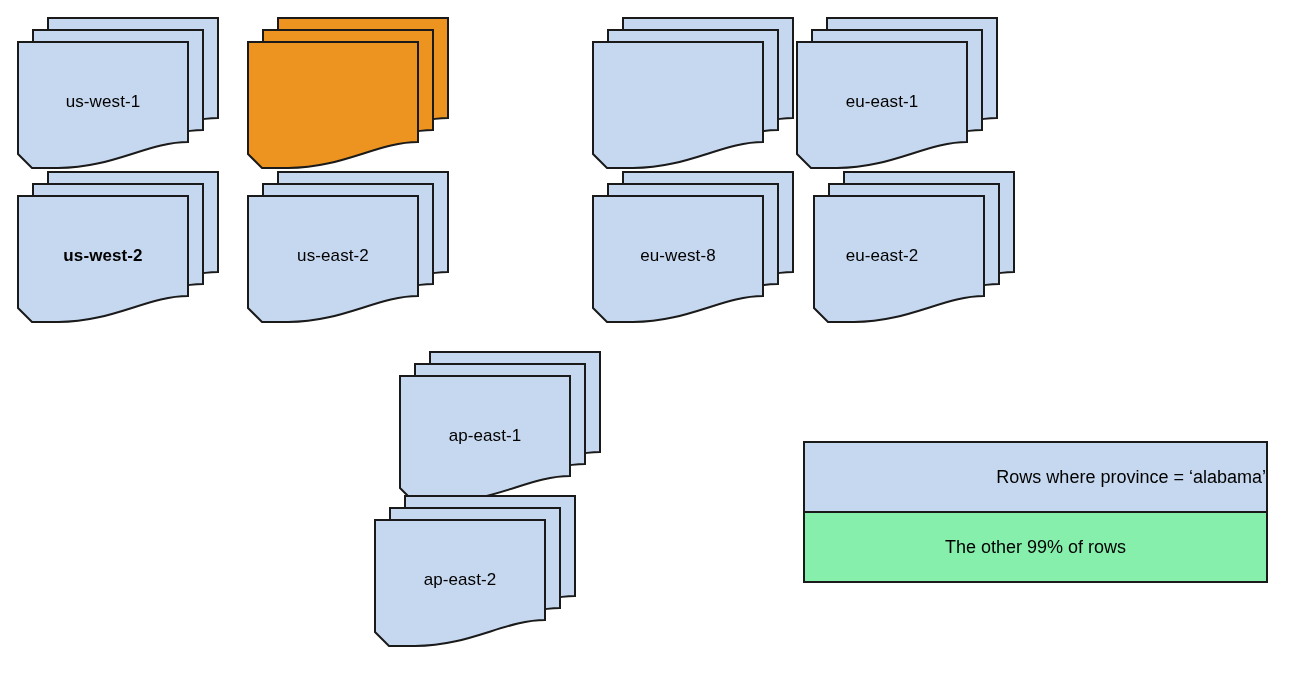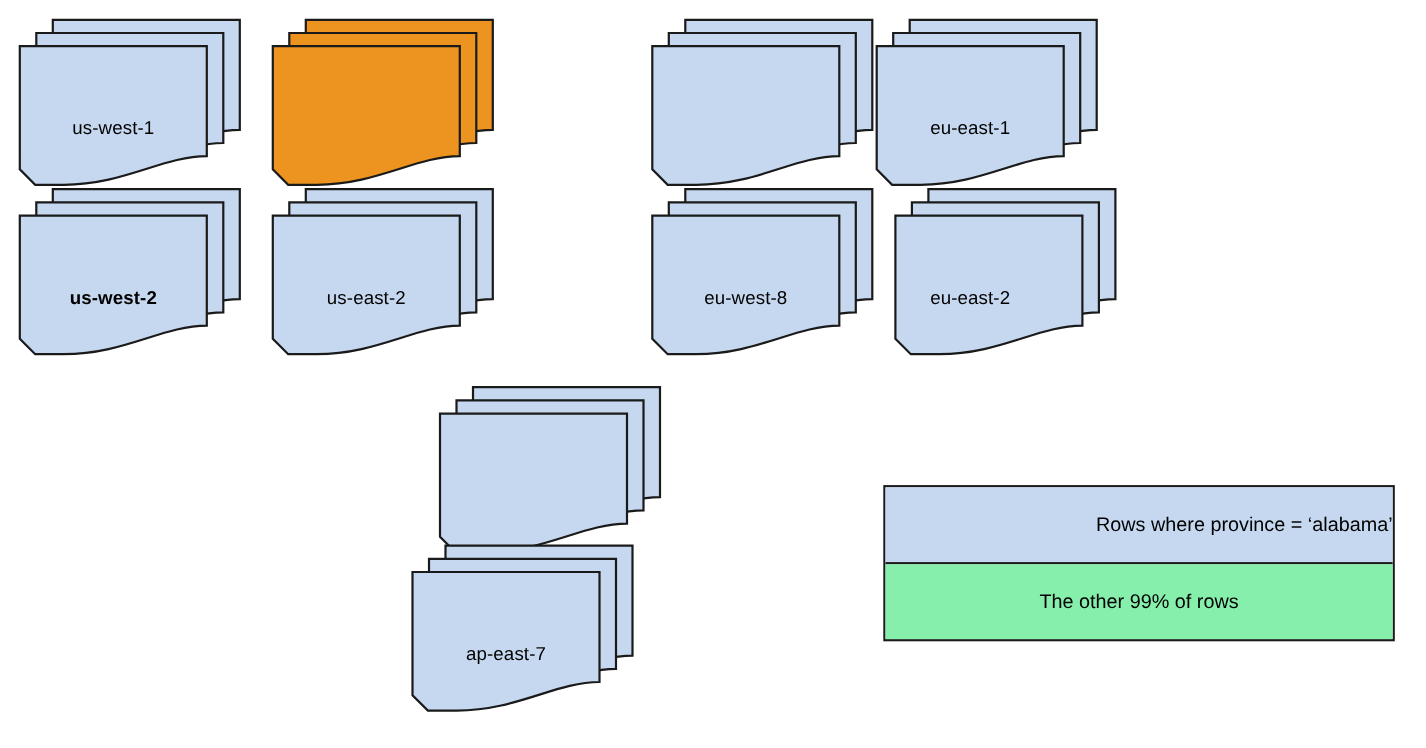--- a/index.html
+++ b/index.html
@@ -33,21 +33,21 @@
     overflow: visible;
   }
   .doc-label {
     position: absolute;
     left: 0;
     top: 0;
     width: 170px;
     
     height: 126px;
     margin-left: 0px;
-    margin-top: 39px;
+    margin-top: 24px;
     display: flex;
     align-items: center;
     justify-content: center;
     font-size: 17px;
     color: #000000;
     letter-spacing: 0.1px;
     pointer-events: none;
     padding-bottom: 6px;
     box-sizing: border-box;
   }
@@ -144,28 +144,29 @@
           <path d="M 0 24 L 170 24 L 170 124 C 130 124, 95 150, 40 150 L 14 150 L 0 136 Z" fill="#C6D8EF" stroke="#1a1a1a" stroke-width="2" stroke-linejoin="miter"></path>
         </svg>
         <div class="doc-label">eu-east-2</div>
       </div>
       <div class="doc-stack" style="left: 400px; top: 352px;">
         <svg viewBox="0 0 216 152" width="216" height="152">
           <path d="M 30 0 L 200 0 L 200 100 C 160 100, 125 126, 70 126 L 44 126 L 30 112 Z" fill="#C6D8EF" stroke="#1a1a1a" stroke-width="2" stroke-linejoin="miter"></path>
           <path d="M 15 12 L 185 12 L 185 112 C 145 112, 110 138, 55 138 L 29 138 L 15 124 Z" fill="#C6D8EF" stroke="#1a1a1a" stroke-width="2" stroke-linejoin="miter"></path>
           <path d="M 0 24 L 170 24 L 170 124 C 130 124, 95 150, 40 150 L 14 150 L 0 136 Z" fill="#C6D8EF" stroke="#1a1a1a" stroke-width="2" stroke-linejoin="miter"></path>
         </svg>
+        <div class="doc-label">ap-east-1</div>
       </div>
       <div class="doc-stack" style="left: 375px; top: 496px;">
         <svg viewBox="0 0 216 152" width="216" height="152">
           <path d="M 30 0 L 200 0 L 200 100 C 160 100, 125 126, 70 126 L 44 126 L 30 112 Z" fill="#C6D8EF" stroke="#1a1a1a" stroke-width="2" stroke-linejoin="miter"></path>
           <path d="M 15 12 L 185 12 L 185 112 C 145 112, 110 138, 55 138 L 29 138 L 15 124 Z" fill="#C6D8EF" stroke="#1a1a1a" stroke-width="2" stroke-linejoin="miter"></path>
           <path d="M 0 24 L 170 24 L 170 124 C 130 124, 95 150, 40 150 L 14 150 L 0 136 Z" fill="#C6D8EF" stroke="#1a1a1a" stroke-width="2" stroke-linejoin="miter"></path>
         </svg>
-        <div class="doc-label">ap-east-7</div>
+        <div class="doc-label">ap-east-2</div>
       </div>
     </div>
 
   <div class="legend">
     <div class="legend-row top" style="background: rgb(198, 216, 239);">
       <span>Rows where province = ‘alabama’</span>
     </div>
     <div class="legend-row" style="background: #86efac;">
       <span>The other 99% of rows</span>
     </div>

